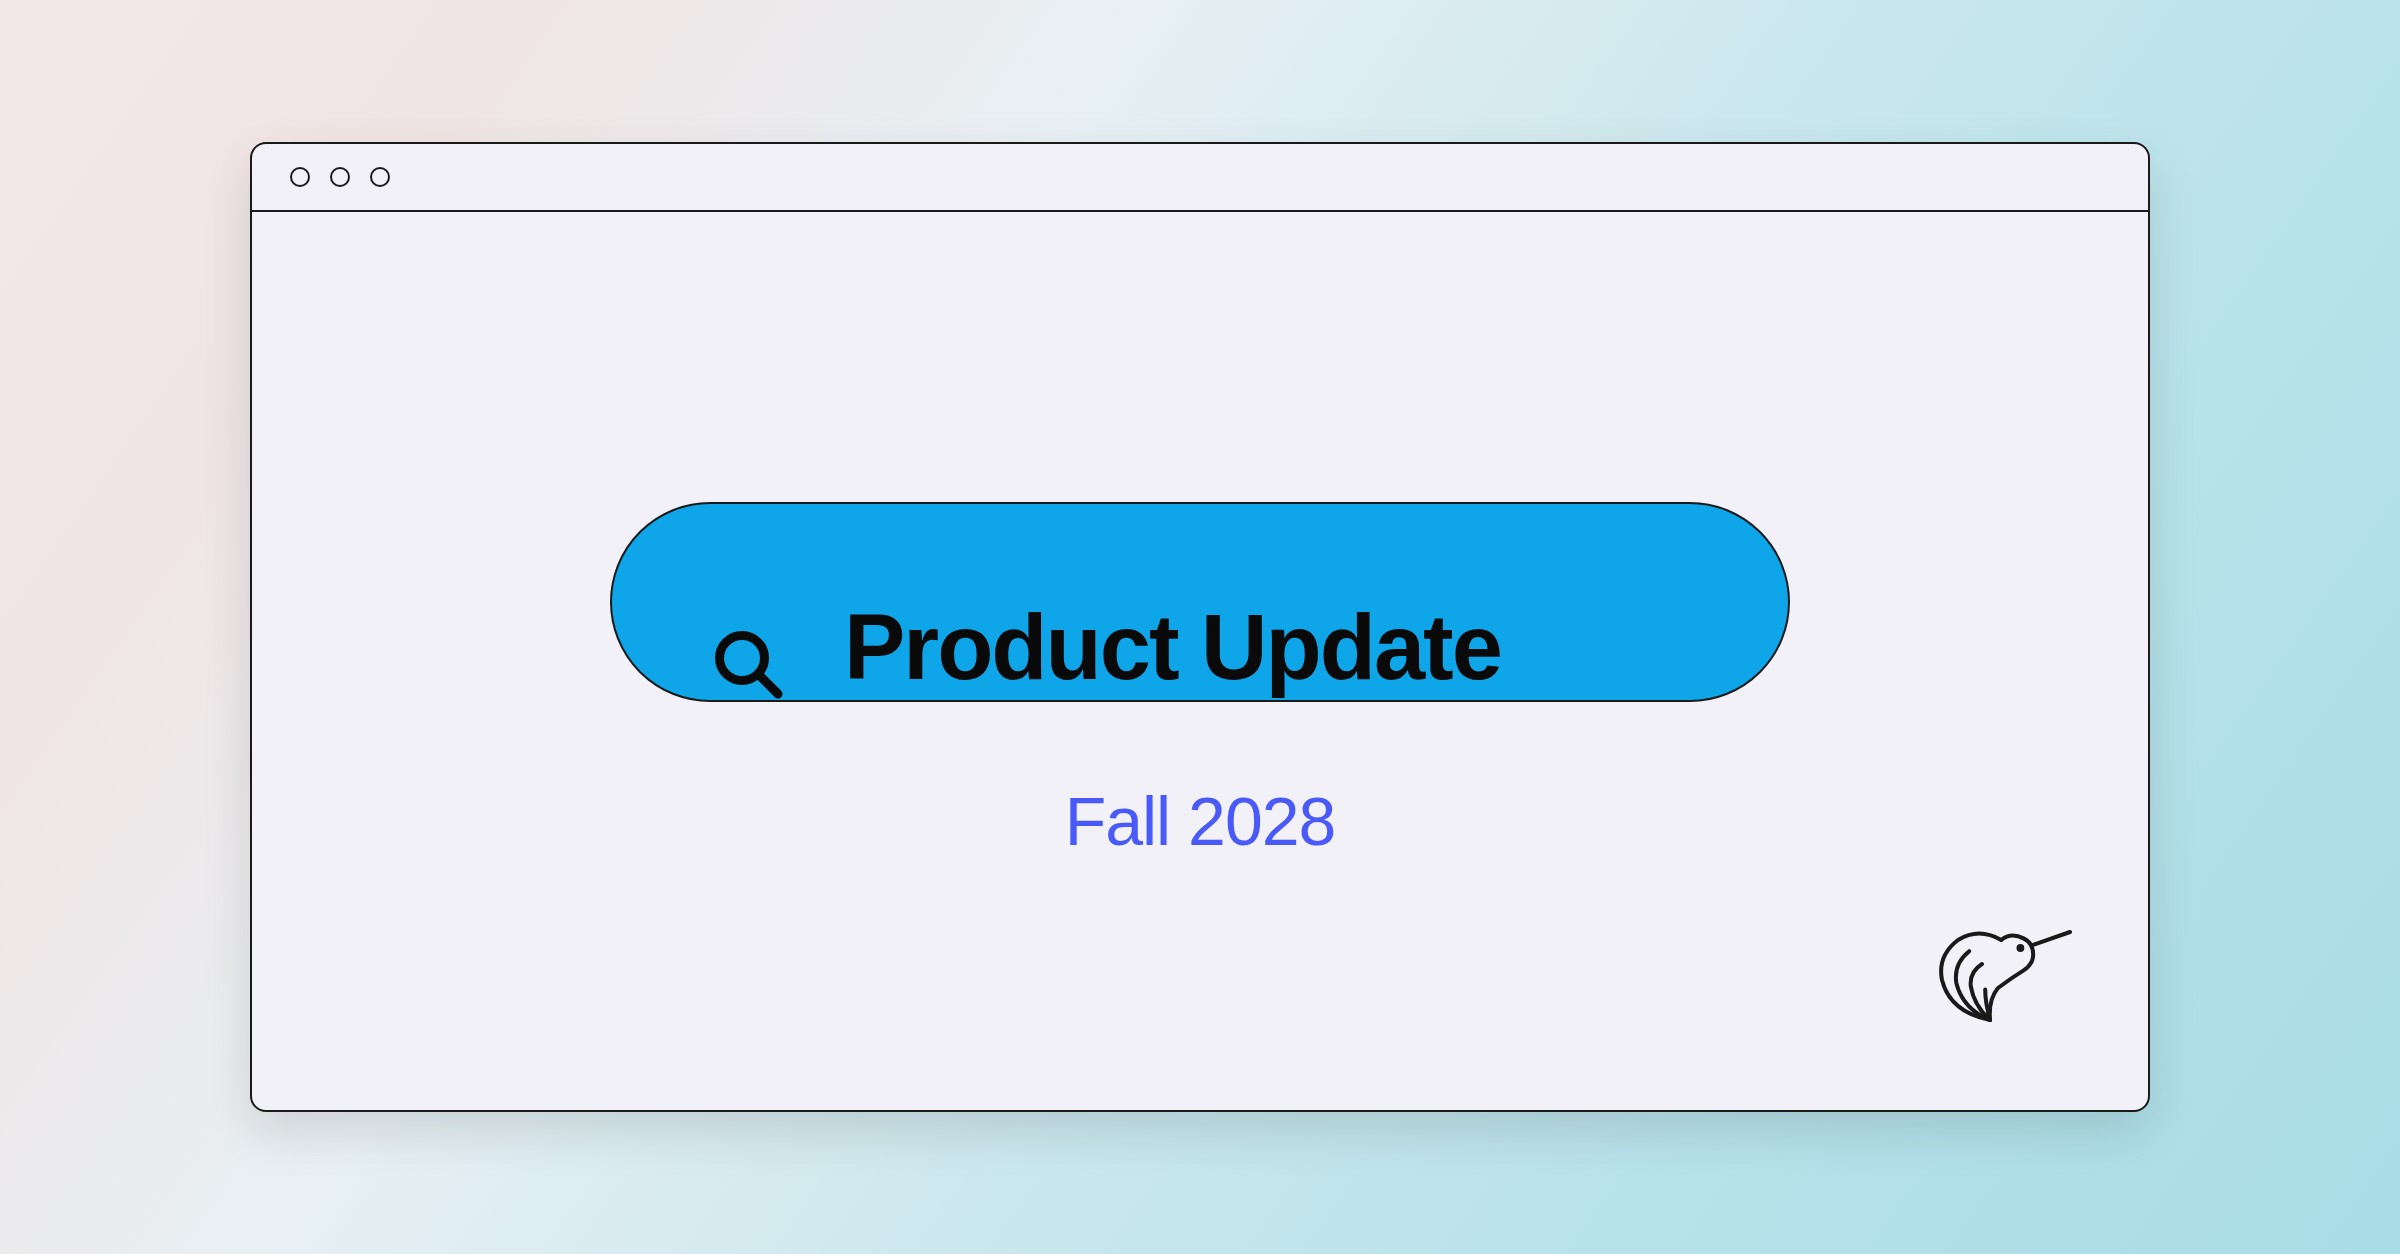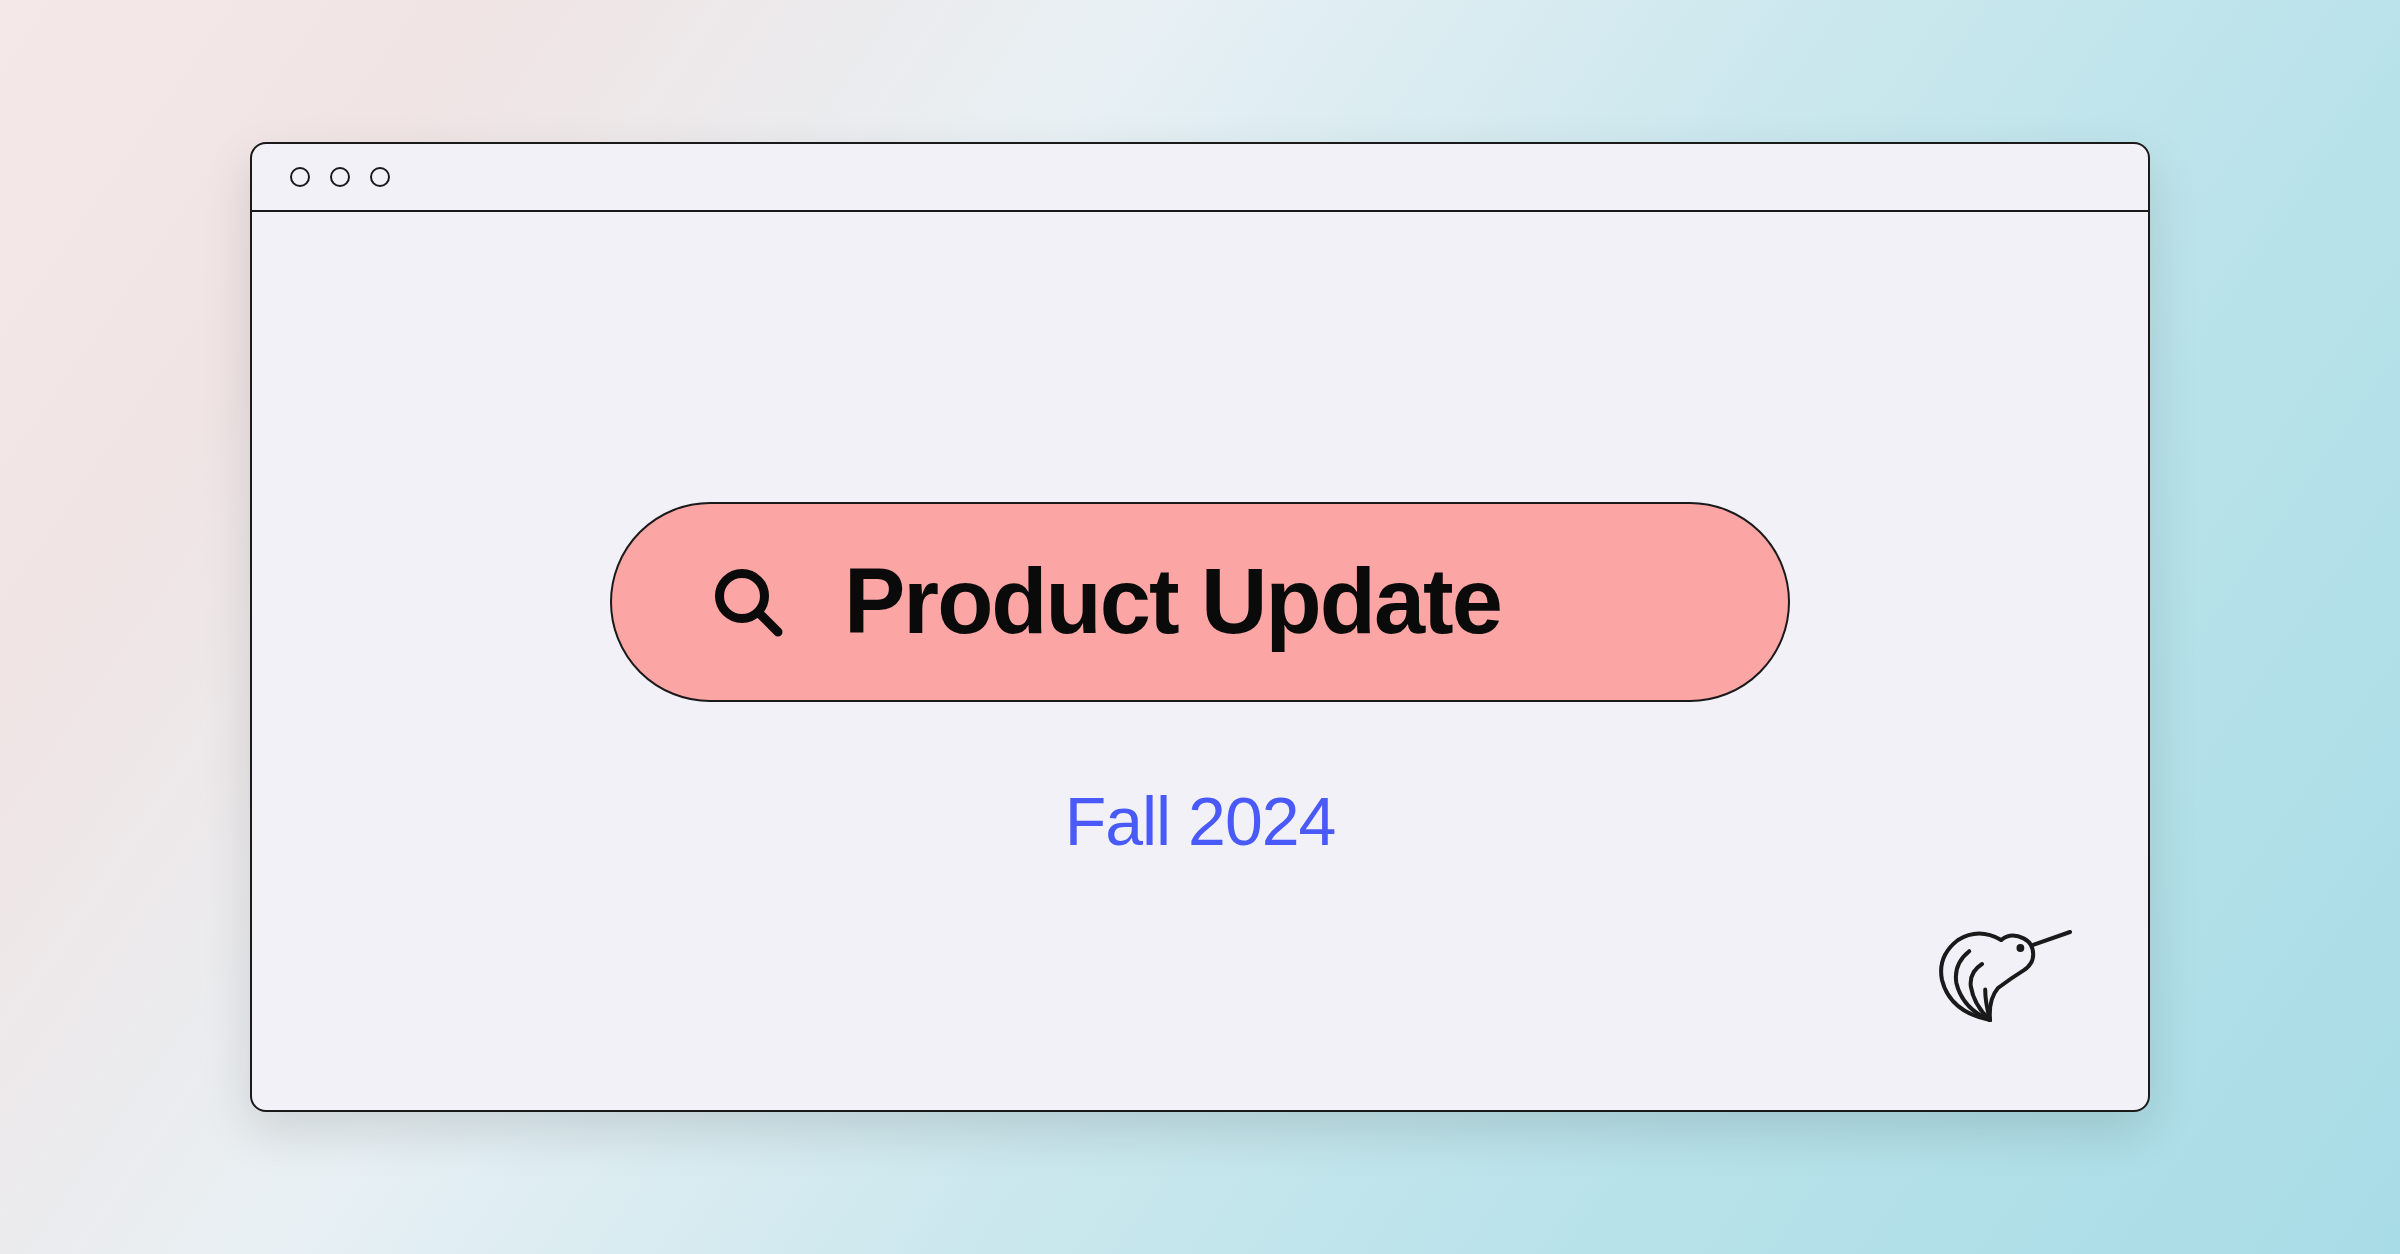--- a/index.html
+++ b/index.html
@@ -58,25 +58,25 @@
       display: flex;
       flex-direction: column;
       align-items: center;
       justify-content: center;
       padding-top: 20px;
     }
 
     .search-pill {
       width: 1180px;
       height: 200px;
-      background: #fca5a5;
+      background: #0ea5e9;
       border: 2px solid #1a1a1a;
       border-radius: 100px;
       display: flex;
-      align-items: center;
+      align-items: flex-end;
       padding-left: 100px;
       gap: 60px;
       margin-top: 19px;
     }
 
     .search-icon {
       width: 72px;
       height: 72px;
       flex-shrink: 0;
     }
@@ -118,21 +118,21 @@
   <div class="content">
     <div class="search-pill">
       <span class="search-icon">
         <svg viewBox="0 0 24 24" fill="none" stroke="#0a0a0a" stroke-width="3" stroke-linecap="round">
           <circle cx="10" cy="10" r="7.5"></circle>
           <line x1="16" y1="16" x2="22" y2="22"></line>
         </svg>
       </span>
       <span class="search-text">Product Update</span>
     </div>
-    <div class="subtitle">Fall 2024</div>
+    <div class="subtitle">Fall 2028</div>
   </div>
   <span class="logo">
     <svg viewBox="0 0 100 100" fill="none" stroke="#1a1a1a" stroke-width="2.5" stroke-linecap="round" stroke-linejoin="round">
       <path d="M 45 75 Q 20 70 15 50 Q 12 35 25 25 Q 38 17 52 25"></path>
       <path d="M 45 75 Q 28 68 24 52 Q 22 40 32 32"></path>
       <path d="M 45 75 Q 35 66 33 54 Q 32 45 40 40"></path>
       <path d="M 45 75 Q 42 64 42 56"></path>
       <path d="M 52 25 Q 58 20 66 24 Q 72 27 72 34 Q 72 40 66 44 Q 58 49 50 55 Q 44 62 45 75"></path>
       <path d="M 72 28 L 95 20"></path>
       <circle cx="64" cy="30" r="1.2" fill="#1a1a1a"></circle>

